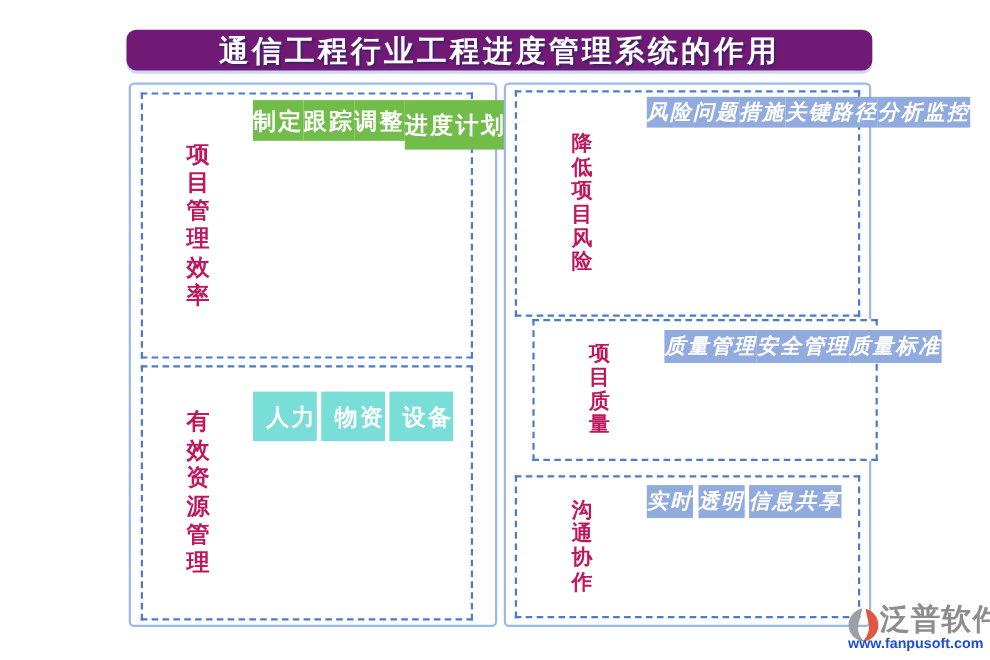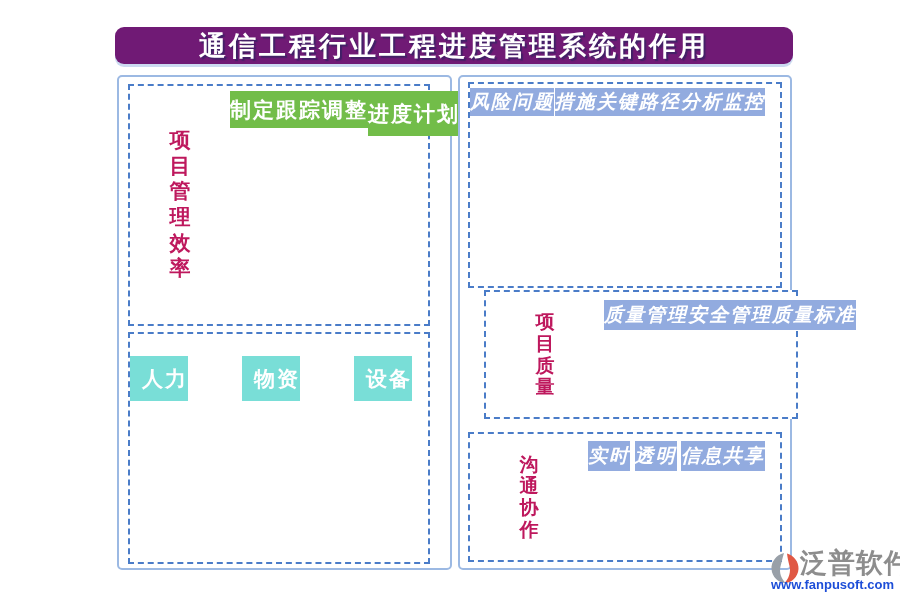--- a/index.html
+++ b/index.html
@@ -80,32 +80,38 @@
     </div>
     <div class="chips">
       <div class="chip chip-green">制定</div>
       <div class="chip chip-green">跟踪</div>
       <div class="chip chip-green">调整</div>
       <div class="chip chip-green tall">进度计划</div>
     </div>
   </div>
 
   <div class="dashed" id="sec-res">
+    <div class="label-zone">
+      <div class="vlabel">有效资源管理</div>
+    </div>
     <div class="chips">
       <div class="chip chip-teal">人力</div>
       <div class="chip chip-teal">物资</div>
       <div class="chip chip-teal">设备</div>
     </div>
   </div>
 
 </div>
 
 <div class="panel panel-right">
 
   <div class="dashed" id="sec-risk">
+    <div class="label-zone">
+      <div class="vlabel">降低项目风险</div>
+    </div>
     <div class="chips">
       <div class="chip chip-blue">风险</div>
       <div class="chip chip-blue">问题</div>
       <div class="chip chip-blue">措施</div>
       <div class="chip chip-blue">关键路径</div>
       <div class="chip chip-blue">分析监控</div>
     </div>
   </div>
 
   <div class="dashed" id="sec-qual">

